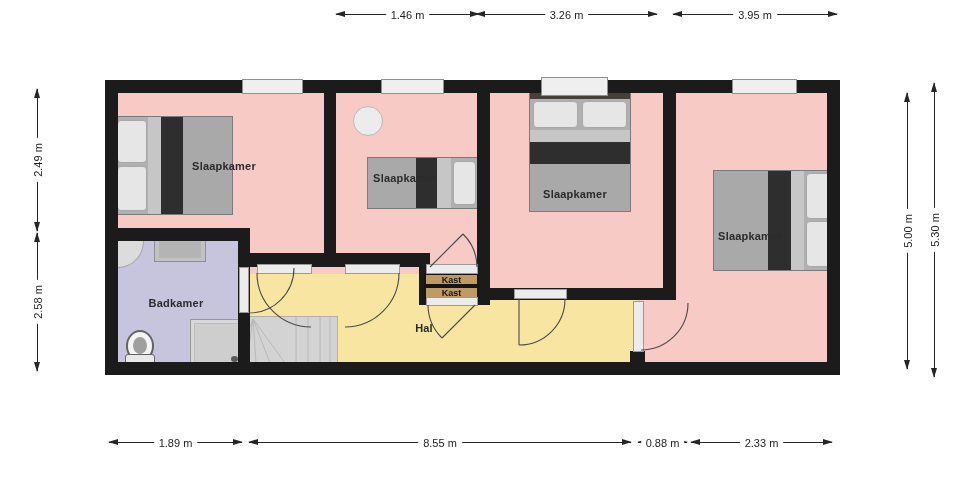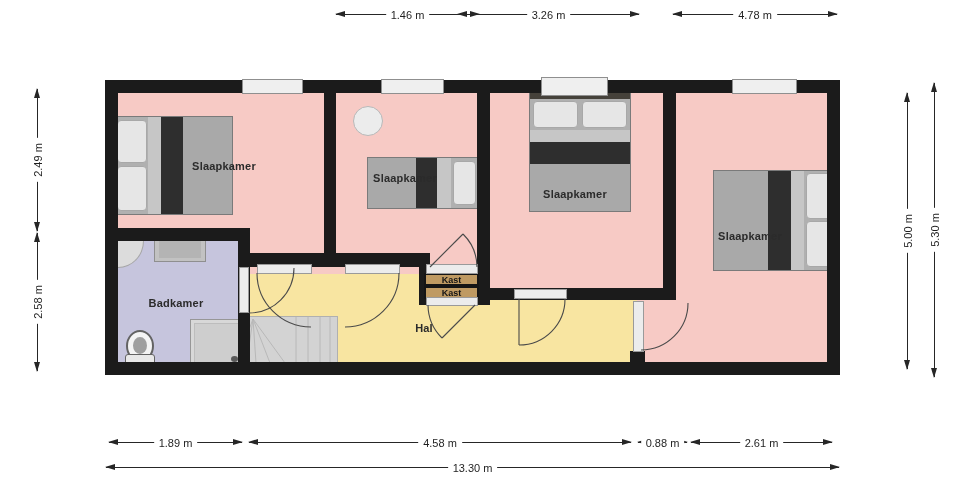--- a/index.html
+++ b/index.html
@@ -161,31 +161,31 @@
   <div class="room-label" style="left:750px;top:236px;">Slaapkamer</div>
   <div class="room-label" style="left:176px;top:303px;">Badkamer</div>
   <div class="room-label" style="left:424px;top:328px;">Hal</div>
 
   <div class="dim" style="left:335px;top:9px;width:145px;">
     <div class="line"></div>
       <div class="ah l"></div>
       <div class="ah r"></div>
     <span class="lbl">1.46 m</span>
   </div>
-  <div class="dim" style="left:457px;top:9px;width:183px;">
+  <div class="dim" style="left:475px;top:9px;width:183px;">
     <div class="line"></div>
       <div class="ah l"></div>
       <div class="ah r"></div>
     <span class="lbl">3.26 m</span>
   </div>
   <div class="dim" style="left:672px;top:9px;width:166px;">
     <div class="line"></div>
       <div class="ah l"></div>
       <div class="ah r"></div>
-    <span class="lbl">4.78 m</span>
+    <span class="lbl">3.95 m</span>
   </div>
 
   <div class="dim vert" style="left:-34px;top:154px;width:144px;">
     <div class="line"></div>
       <div class="ah l"></div>
       <div class="ah r"></div>
     <span class="lbl">2.49 m</span>
   </div>
   <div class="dim vert" style="left:-32px;top:296px;width:140px;">
     <div class="line"></div>
@@ -210,34 +210,28 @@
   <div class="dim" style="left:108px;top:437px;width:135px;">
     <div class="line"></div>
       <div class="ah l"></div>
       <div class="ah r"></div>
     <span class="lbl">1.89 m</span>
   </div>
   <div class="dim" style="left:248px;top:437px;width:384px;">
     <div class="line"></div>
       <div class="ah l"></div>
       <div class="ah r"></div>
-    <span class="lbl">4.58 m</span>
+    <span class="lbl">8.55 m</span>
   </div>
   <div class="dim" style="left:637px;top:437px;width:51px;">
     <div class="line"></div>
       <div class="ah l"></div>
       <div class="ah r"></div>
     <span class="lbl">0.88 m</span>
   </div>
   <div class="dim" style="left:690px;top:437px;width:143px;">
     <div class="line"></div>
       <div class="ah l"></div>
       <div class="ah r"></div>
-    <span class="lbl">2.61 m</span>
-  </div>
-  <div class="dim" style="left:105px;top:462px;width:735px;">
-    <div class="line"></div>
-      <div class="ah l"></div>
-      <div class="ah r"></div>
-    <span class="lbl">13.30 m</span>
+    <span class="lbl">2.33 m</span>
   </div>
 
 </div>
 
 </body></html>

